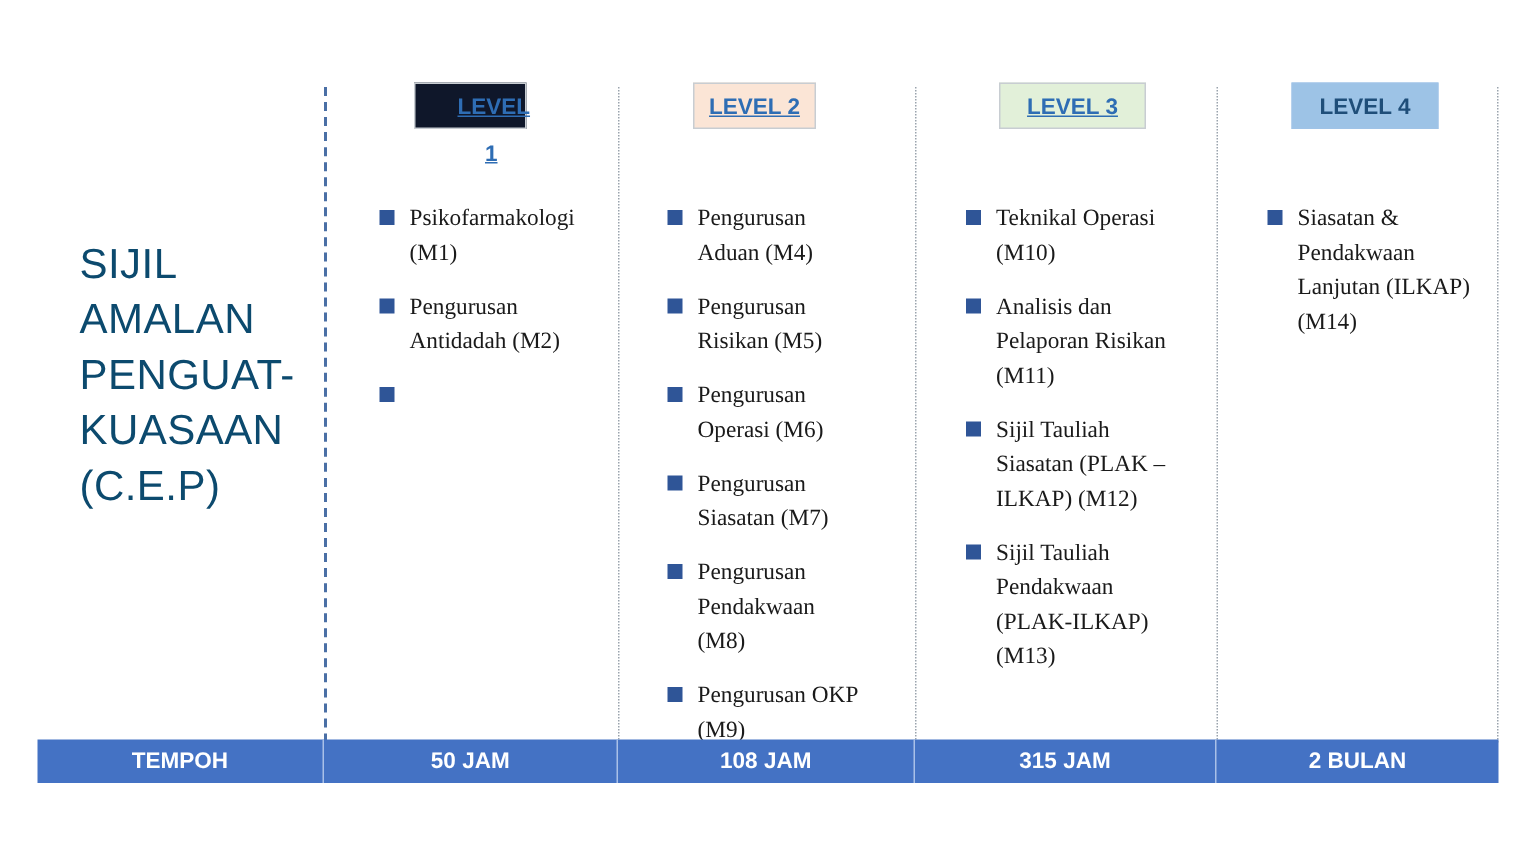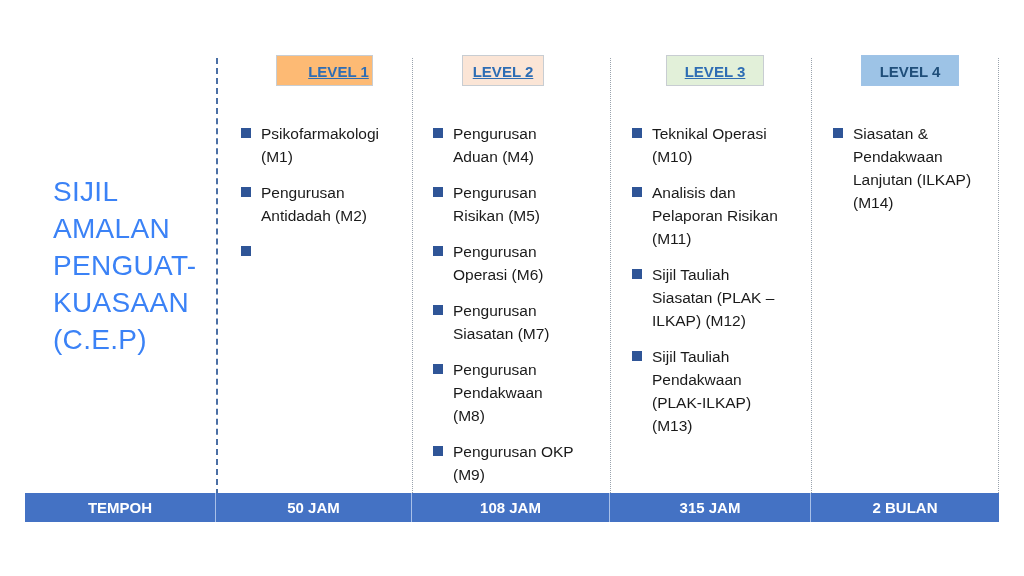--- a/index.html
+++ b/index.html
@@ -22,24 +22,23 @@
     height: 576px;
   }
   
   .cert-title {
     position: absolute;
     left: 53px;
     top: 157px;
     width: 160px;
     font-size: 28px;
     line-height: 37px;
-    color: #3b82f6;
+    color: #0c4a6e;
     letter-spacing: 0.3px;
     white-space: pre-line;
-    margin-top: 16px;
   }
   
   .vline {
     position: absolute;
     top: 58px;
     height: 437px;
     width: 0;
   }
   .vline.dashed {
     left: 216px;
@@ -68,22 +67,23 @@
   }
   .level-badge.nolink {
     text-decoration: none;
     color: #1f4e79;
     border-color: #9fc3e7;
   }
   .module-list {
     position: absolute;
     top: 63px;
     list-style: none;
-    margin: 4px;
+    margin: 16px;
     padding: 0;
+    font-family: Liberation Serif, serif;
   }
   .module-item {
     position: relative;
     padding-left: 20px;
     font-size: 15.5px;
     line-height: 23px;
     color: #1a1a1a;
     margin-bottom: 13px;
   }
   .module-item .bullet {
@@ -131,21 +131,21 @@
 KUASAAN
 (C.E.P)</div>
 
   <div class="vline dashed"></div>
   <div class="vline dotted" style="left:412px;"></div>
   <div class="vline dotted" style="left:610px;"></div>
   <div class="vline dotted" style="left:811px;"></div>
   <div class="vline dotted" style="left:998px;"></div>
 
   <div class="level-col" style="left:216px;width:196px;">
-    <div class="level-badge" style="left:60px;width:97px;background:#fdba74;padding-left:28px;">LEVEL 1</div>
+    <div class="level-badge" style="left:60px;width:75px;background:#0f172a;padding-left:28px;">LEVEL 1</div>
     <ul class="module-list" style="left:21px;width:175px;">
       <li class="module-item">
         <span class="bullet"></span>
         <span class="text">Psikofarmakologi
 (M1)</span>
       </li>
       <li class="module-item">
         <span class="bullet"></span>
         <span class="text">Pengurusan
 Antidadah (M2)</span>

